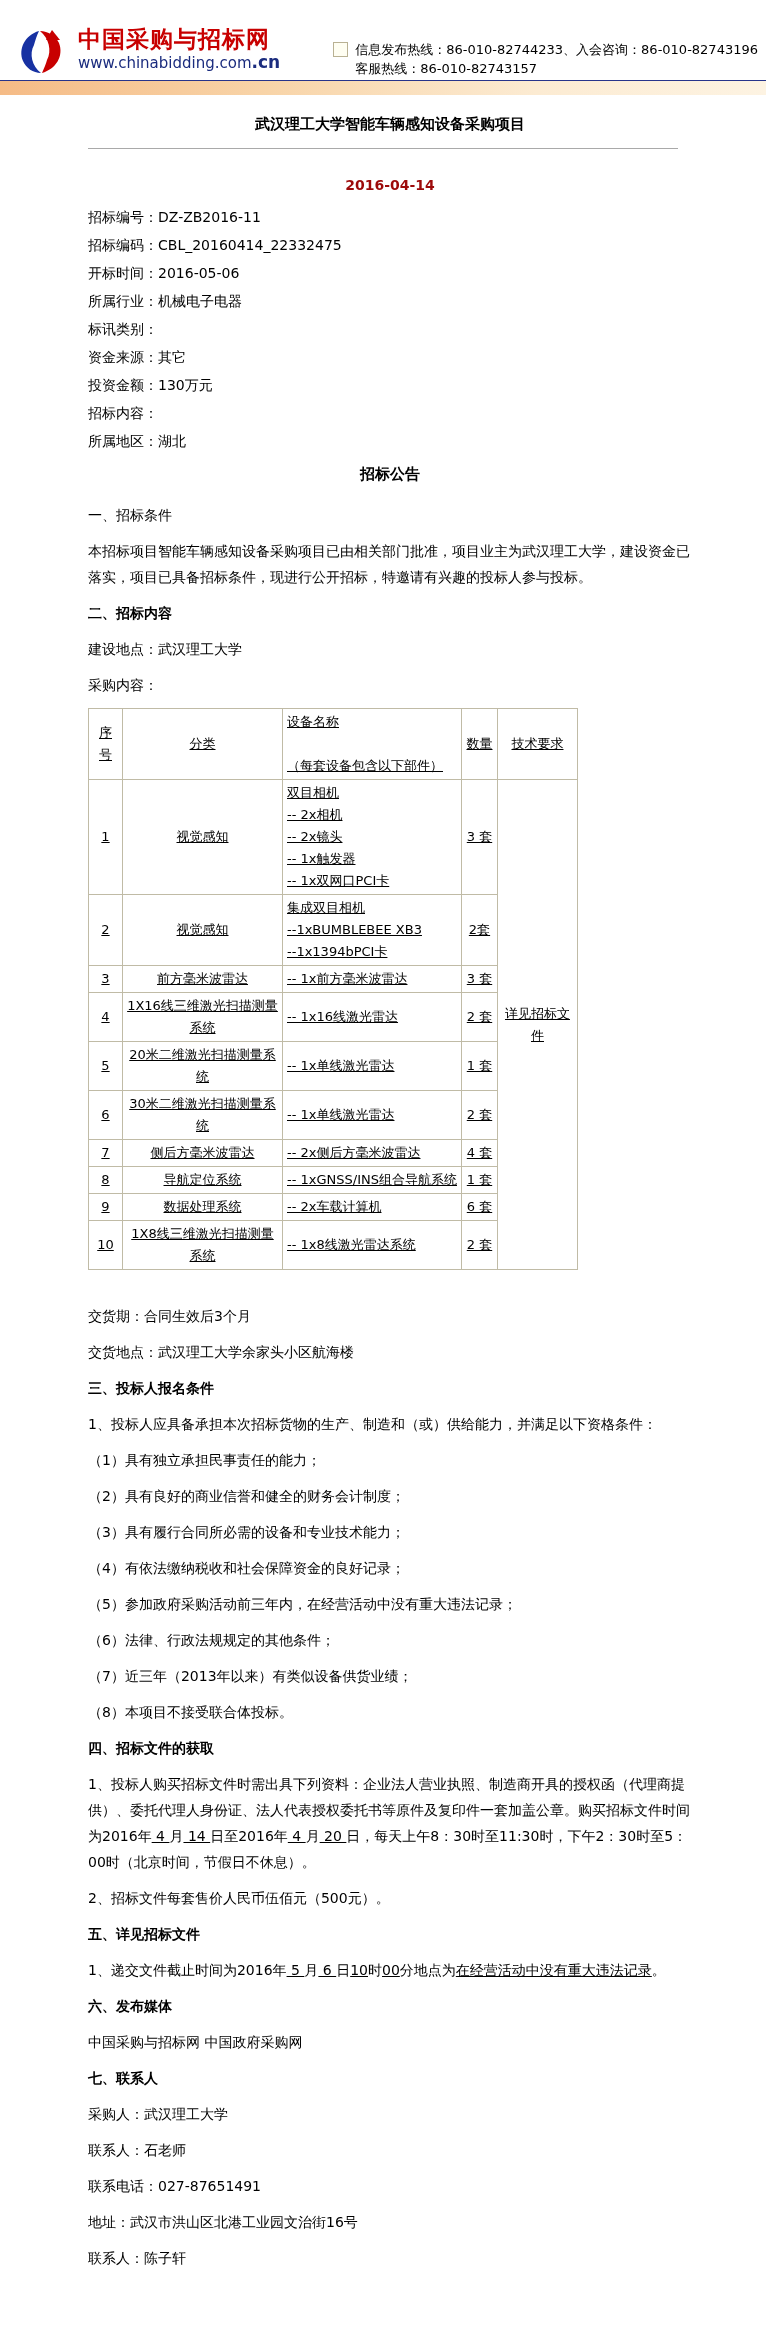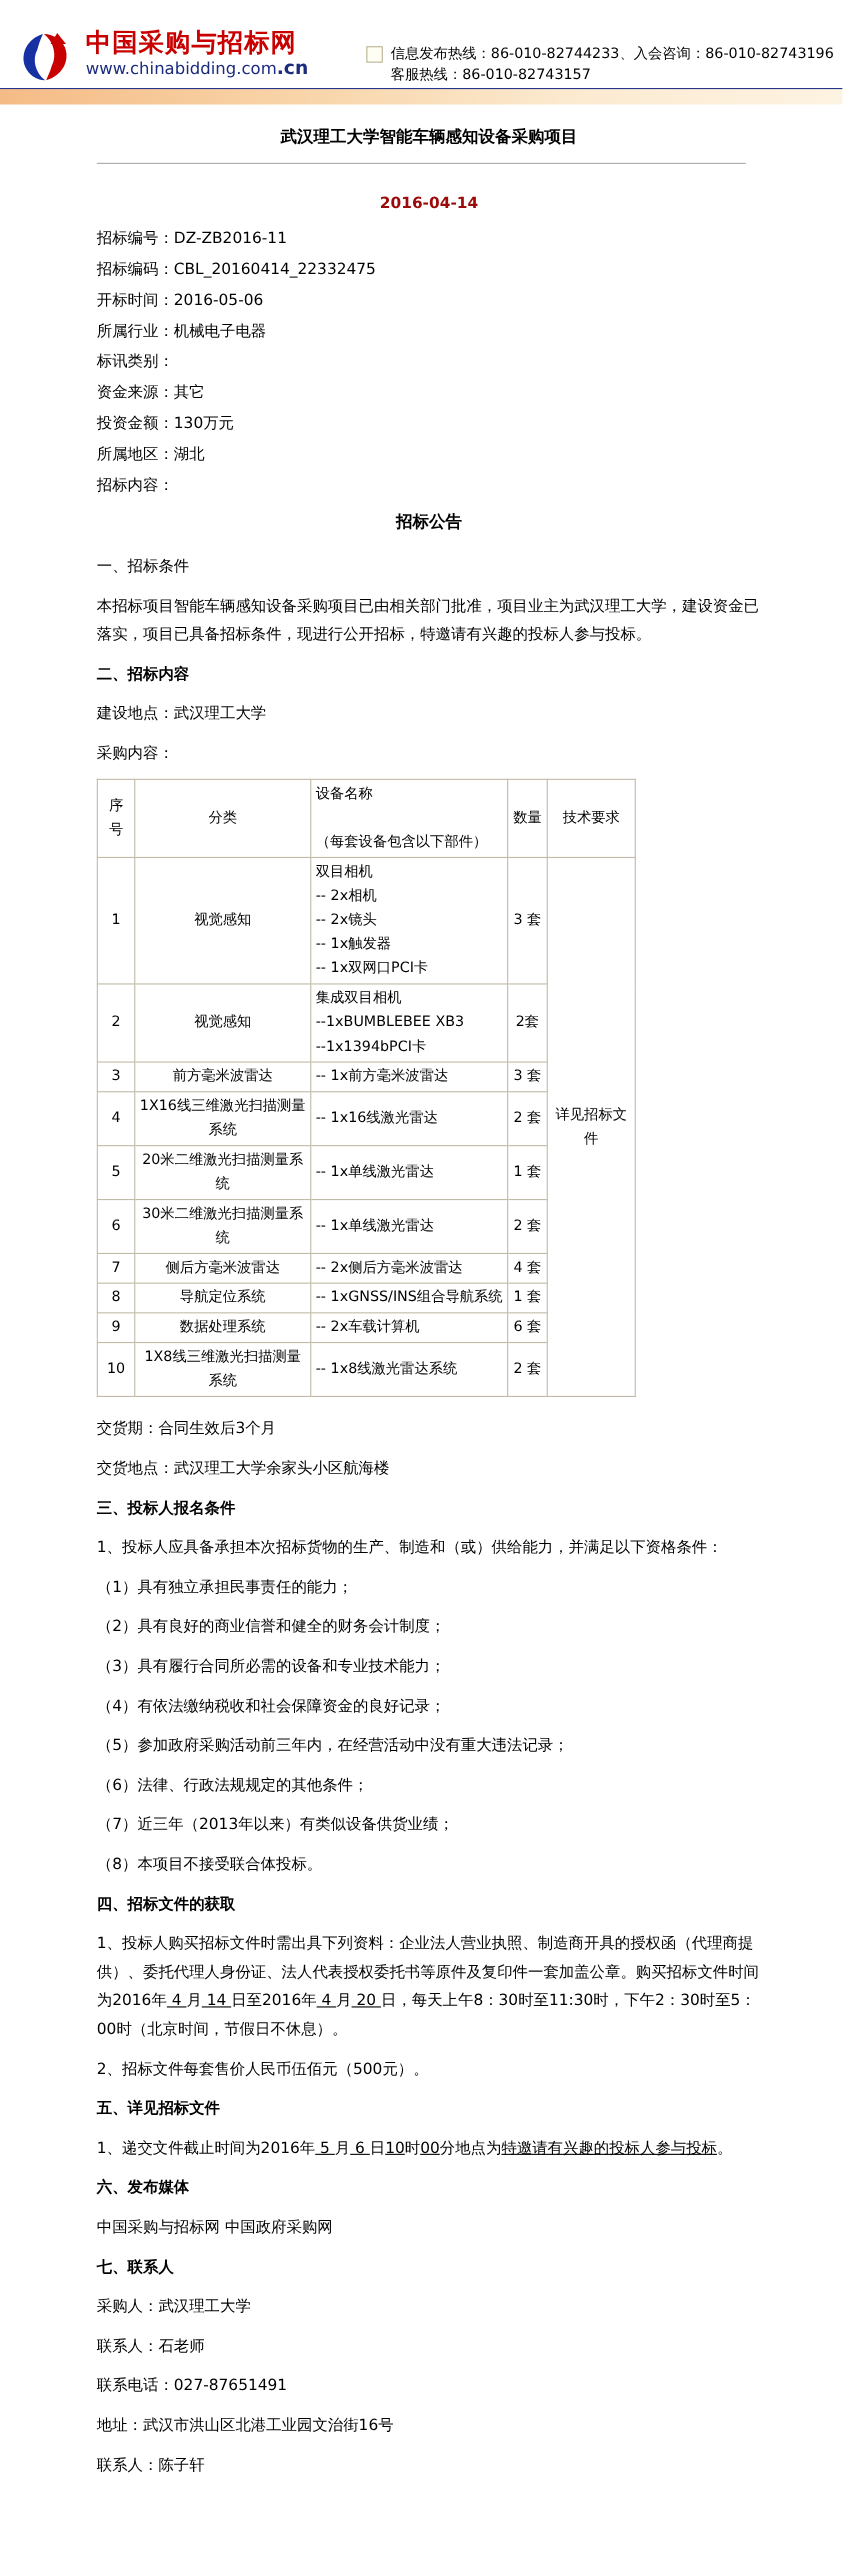--- a/index.html
+++ b/index.html
@@ -27,21 +27,21 @@
   hr.rule { border:0; border-top:1px solid #A9A9A9; margin:0; width:590px; }
   .date-line { text-align:center; font-weight:bold; margin:28px 0 16px; }
   .info-line { margin:0 0 12px; line-height:16px; white-space:pre-wrap; }
   .announce { text-align:center; font-weight:bold; font-size:15px; margin:16px 0 18px; }
 
   .blk { margin:0 0 10px; line-height:26px; white-space:pre-wrap; }
   .blk.bold { font-weight:bold; }
   .u { text-decoration:underline; }
 
   
-  table.equip { border-collapse:collapse; margin:4px 0 16px; font-size:13px; }
+  table.equip { border-collapse:collapse; margin:4px 0 33px; font-size:13px;text-decoration:underline; }
   table.equip th, table.equip td { border:1px solid #C0BBA6; padding:2px 4px; line-height:22px; font-weight:normal; vertical-align:middle; }
   th.c-no, td.c-no { width:34px; text-align:center; }
   td.c-no { font-weight:bold; }
   th.c-cat, td.c-cat { width:160px; text-align:center; }
   th.c-items, td.c-items { width:162px; text-align:left; }
   th.c-qty, td.c-qty { width:36px; text-align:center; }
   th.c-tech, td.c-tech { width:80px; text-align:center; }
   th.c-items .name2 { margin-top:22px; }
   td.c-items div { white-space:nowrap; }
 </style>
@@ -77,22 +77,22 @@
   <div class="date-line" style="color: rgb(156, 10, 10);">2016-04-14</div>
 
   <div>
       <p class="info-line">招标编号：DZ-ZB2016-11</p>
       <p class="info-line">招标编码：CBL_20160414_22332475</p>
       <p class="info-line">开标时间：2016-05-06</p>
       <p class="info-line">所属行业：机械电子电器</p>
       <p class="info-line">标讯类别：</p>
       <p class="info-line">资金来源：其它</p>
       <p class="info-line">投资金额：130万元</p>
+      <p class="info-line">招标内容：</p>
       <p class="info-line">所属地区：湖北</p>
-      <p class="info-line">招标内容：</p>
     </div>
 
   <div class="announce">招标公告</div>
 
   <div>
       <p class="blk plain">一、招标条件</p>
       <p class="blk plain">本招标项目智能车辆感知设备采购项目已由相关部门批准，项目业主为武汉理工大学，建设资金已落实，项目已具备招标条件，现进行公开招标，特邀请有兴趣的投标人参与投标。</p>
       <p class="blk bold">二、招标内容</p>
       <p class="blk plain">建设地点：武汉理工大学</p>
       <p class="blk plain">采购内容：</p>
@@ -212,21 +212,21 @@
       <p class="blk plain">（3）具有履行合同所必需的设备和专业技术能力；</p>
       <p class="blk plain">（4）有依法缴纳税收和社会保障资金的良好记录；</p>
       <p class="blk plain">（5）参加政府采购活动前三年内，在经营活动中没有重大违法记录；</p>
       <p class="blk plain">（6）法律、行政法规规定的其他条件；</p>
       <p class="blk plain">（7）近三年（2013年以来）有类似设备供货业绩；</p>
       <p class="blk plain">（8）本项目不接受联合体投标。</p>
       <p class="blk bold">四、招标文件的获取</p>
       <p class="blk plain"><span>1、投标人购买招标文件时需出具下列资料：企业法人营业执照、制造商开具的授权函（代理商提供）、委托代理人身份证、法人代表授权委托书等原件及复印件一套加盖公章。购买招标文件时间为2016年</span><span class="u"> 4 </span><span>月</span><span class="u"> 14 </span><span>日至2016年</span><span class="u"> 4 </span><span>月</span><span class="u"> 20 </span><span>日，每天上午8：30时至11:30时，下午2：30时至5：00时（北京时间，节假日不休息）。</span></p>
       <p class="blk plain">2、招标文件每套售价人民币伍佰元（500元）。</p>
       <p class="blk bold">五、详见招标文件</p>
-      <p class="blk plain"><span>1、递交文件截止时间为2016年</span><span class="u"> 5 </span><span>月</span><span class="u"> 6 </span><span>日</span><span class="u">10</span><span>时</span><span class="u">00</span><span>分地点为</span><span class="u">特邀请有兴趣的投标人参与投标</span><span>。</span></p>
+      <p class="blk plain"><span>1、递交文件截止时间为2016年</span><span class="u"> 5 </span><span>月</span><span class="u"> 6 </span><span>日</span><span class="u">10</span><span>时</span><span class="u">00</span><span>分地点为</span><span class="u">在经营活动中没有重大违法记录</span><span>。</span></p>
       <p class="blk bold">六、发布媒体</p>
       <p class="blk plain">中国采购与招标网 中国政府采购网</p>
       <p class="blk bold">七、联系人</p>
       <p class="blk plain">采购人：武汉理工大学</p>
       <p class="blk plain">联系人：石老师</p>
       <p class="blk plain">联系电话：027-87651491</p>
       <p class="blk plain">地址：武汉市洪山区北港工业园文治街16号</p>
       <p class="blk plain">联系人：陈子轩</p>
     </div>
 

